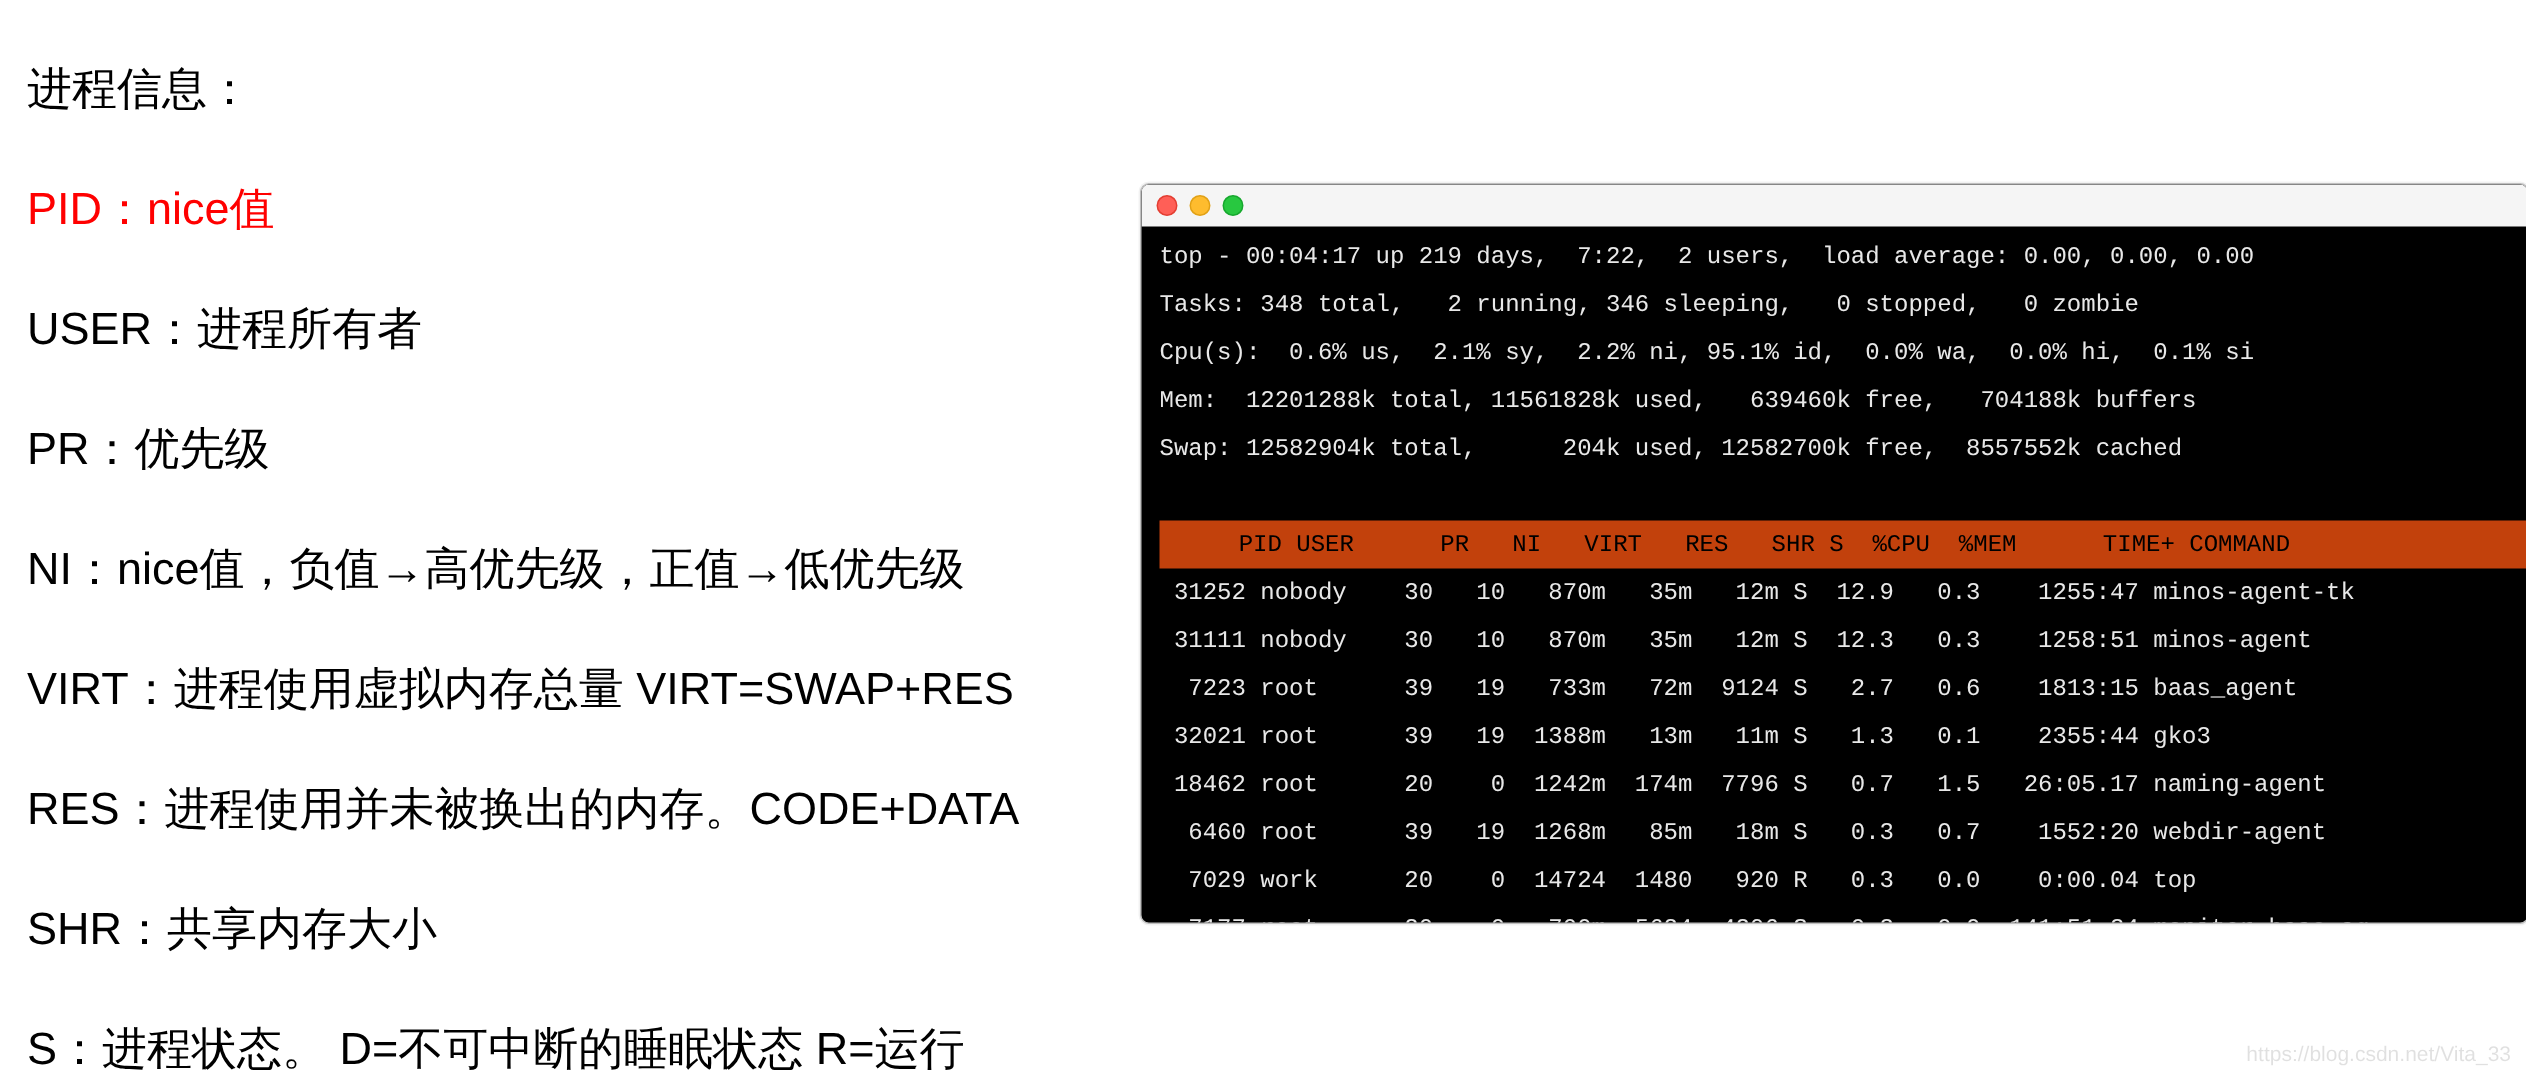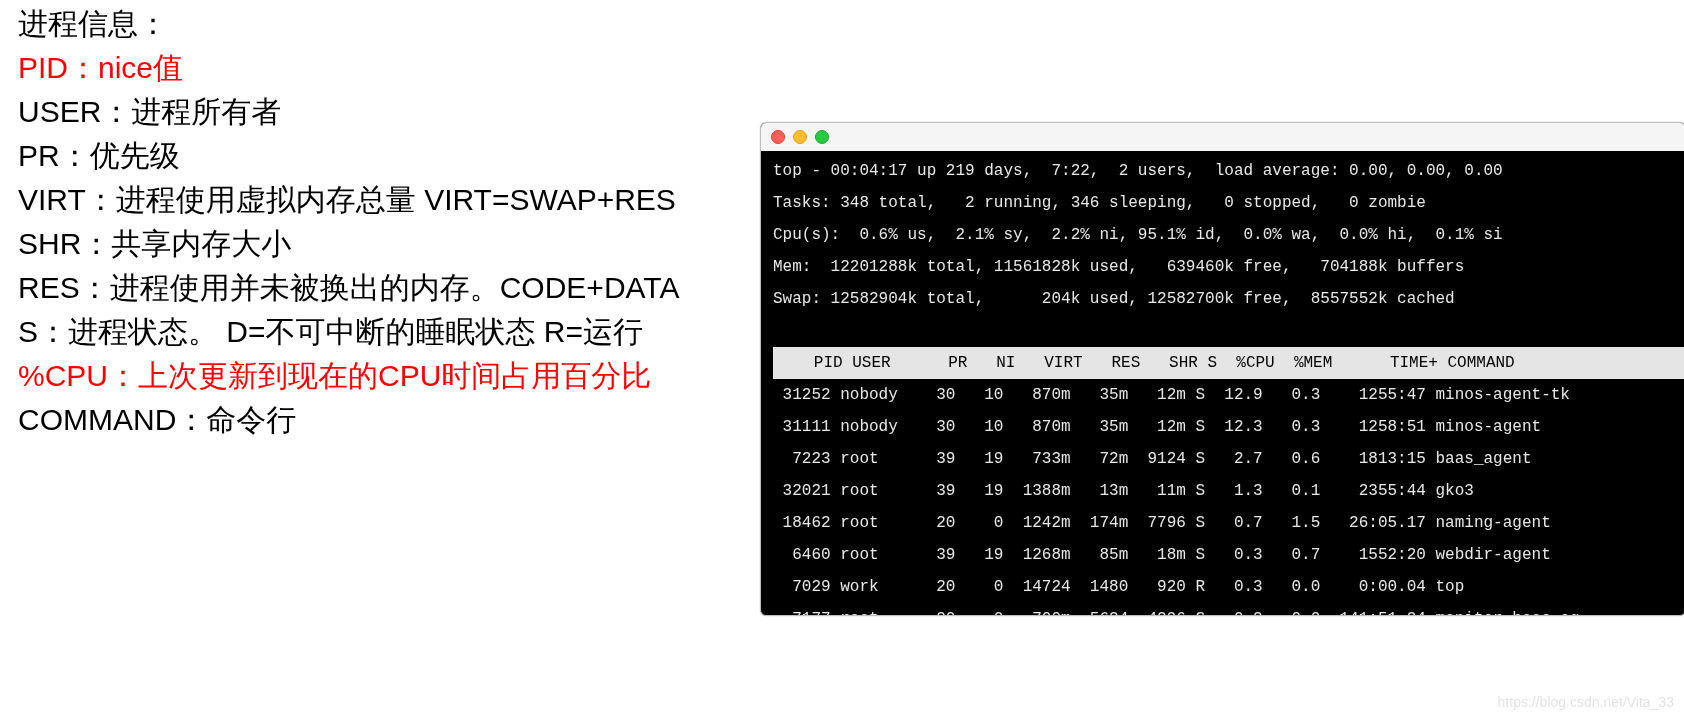--- a/index.html
+++ b/index.html
@@ -13,21 +13,21 @@
     position: relative;
   }
   .left-text {
     position: absolute;
     left: 18px;
     top: 2px;
     font-size: 30px;
     line-height: 44px;
     color: #000;
   }
-  .left-text div { white-space: nowrap; }
+  .left-text div { white-space: nowrap; margin-top: 36px; }
   .red { color: #ff0000; }
   .indent { margin-left: 260px; }
 
   .terminal-window {
     position: absolute;
     left: 760px;
     top: 122px;
     width: 924px;
     height: 492px;
     border: 1px solid #bfbfbf;
@@ -58,47 +58,48 @@
     line-height: 32px;
     color: #e8e8e8;
     padding: 4px 0 0 12px;
     letter-spacing: 0px;
   }
   .term-body pre {
     margin: 0;
     font-family: inherit;
   }
   .hdr-row {
-    background: #e5e5e5;
+    background: #c2410c;
     color: #000;
     margin-left: -12px;
-    padding-left: 12px;
+    padding-left: 24px;
   }
   .watermark {
     position: absolute;
     right: 10px;
     bottom: 4px;
     font-size: 14px;
     color: rgba(0,0,0,0.12);
     font-family: Arial, sans-serif;
     margin-left: 15px;
   }
 </style>
 </head>
 <body>
 
 <div class="left-text">
   <div>进程信息：</div>
   <div id="def-lines">
       <div class="red">PID：nice值</div>
       <div>USER：进程所有者</div>
       <div>PR：优先级</div>
+      <div>NI：nice值，负值→高优先级，正值→低优先级</div>
       <div>VIRT：进程使用虚拟内存总量 VIRT=SWAP+RES</div>
+      <div>RES：进程使用并未被换出的内存。CODE+DATA</div>
       <div>SHR：共享内存大小</div>
-      <div>RES：进程使用并未被换出的内存。CODE+DATA</div>
       <div>S：进程状态。 D=不可中断的睡眠状态 R=运行</div>
       <div class="red">%CPU：上次更新到现在的CPU时间占用百分比</div>
       <div>COMMAND：命令行</div>
     </div>
 </div>
 
 <div class="terminal-window">
   <div class="titlebar">
     <span class="dot dot-red"></span>
     <span class="dot dot-yellow"></span>

